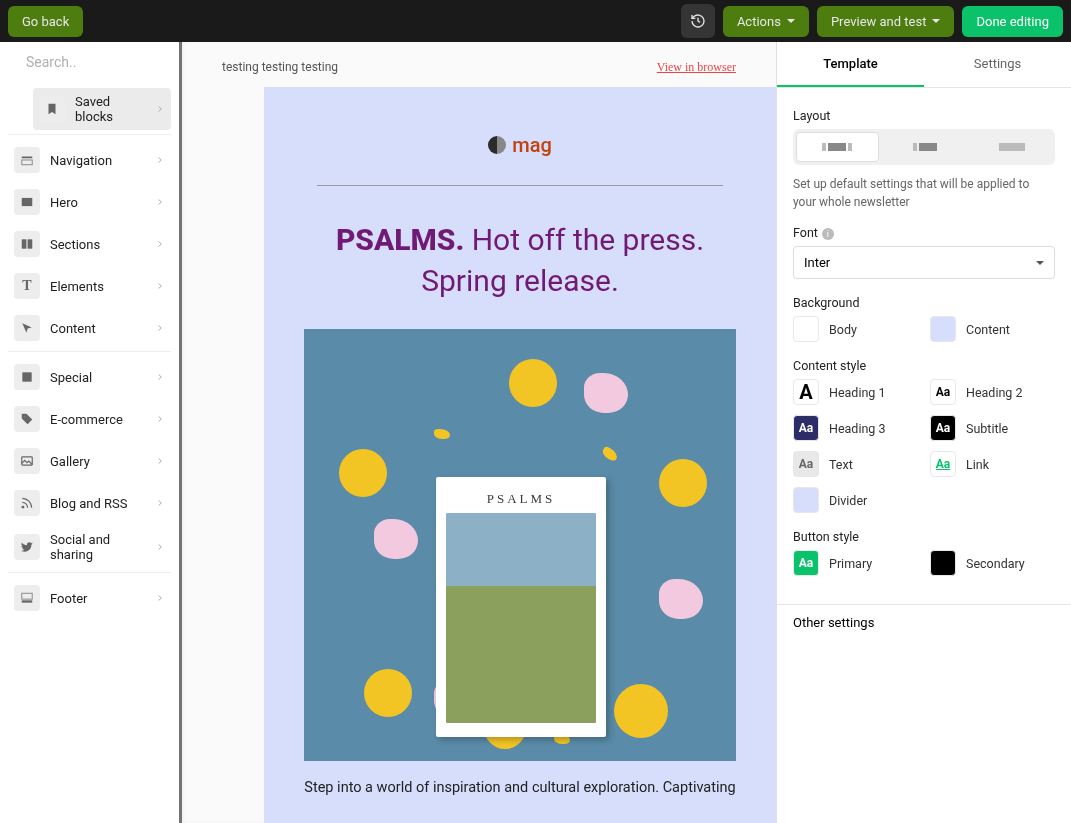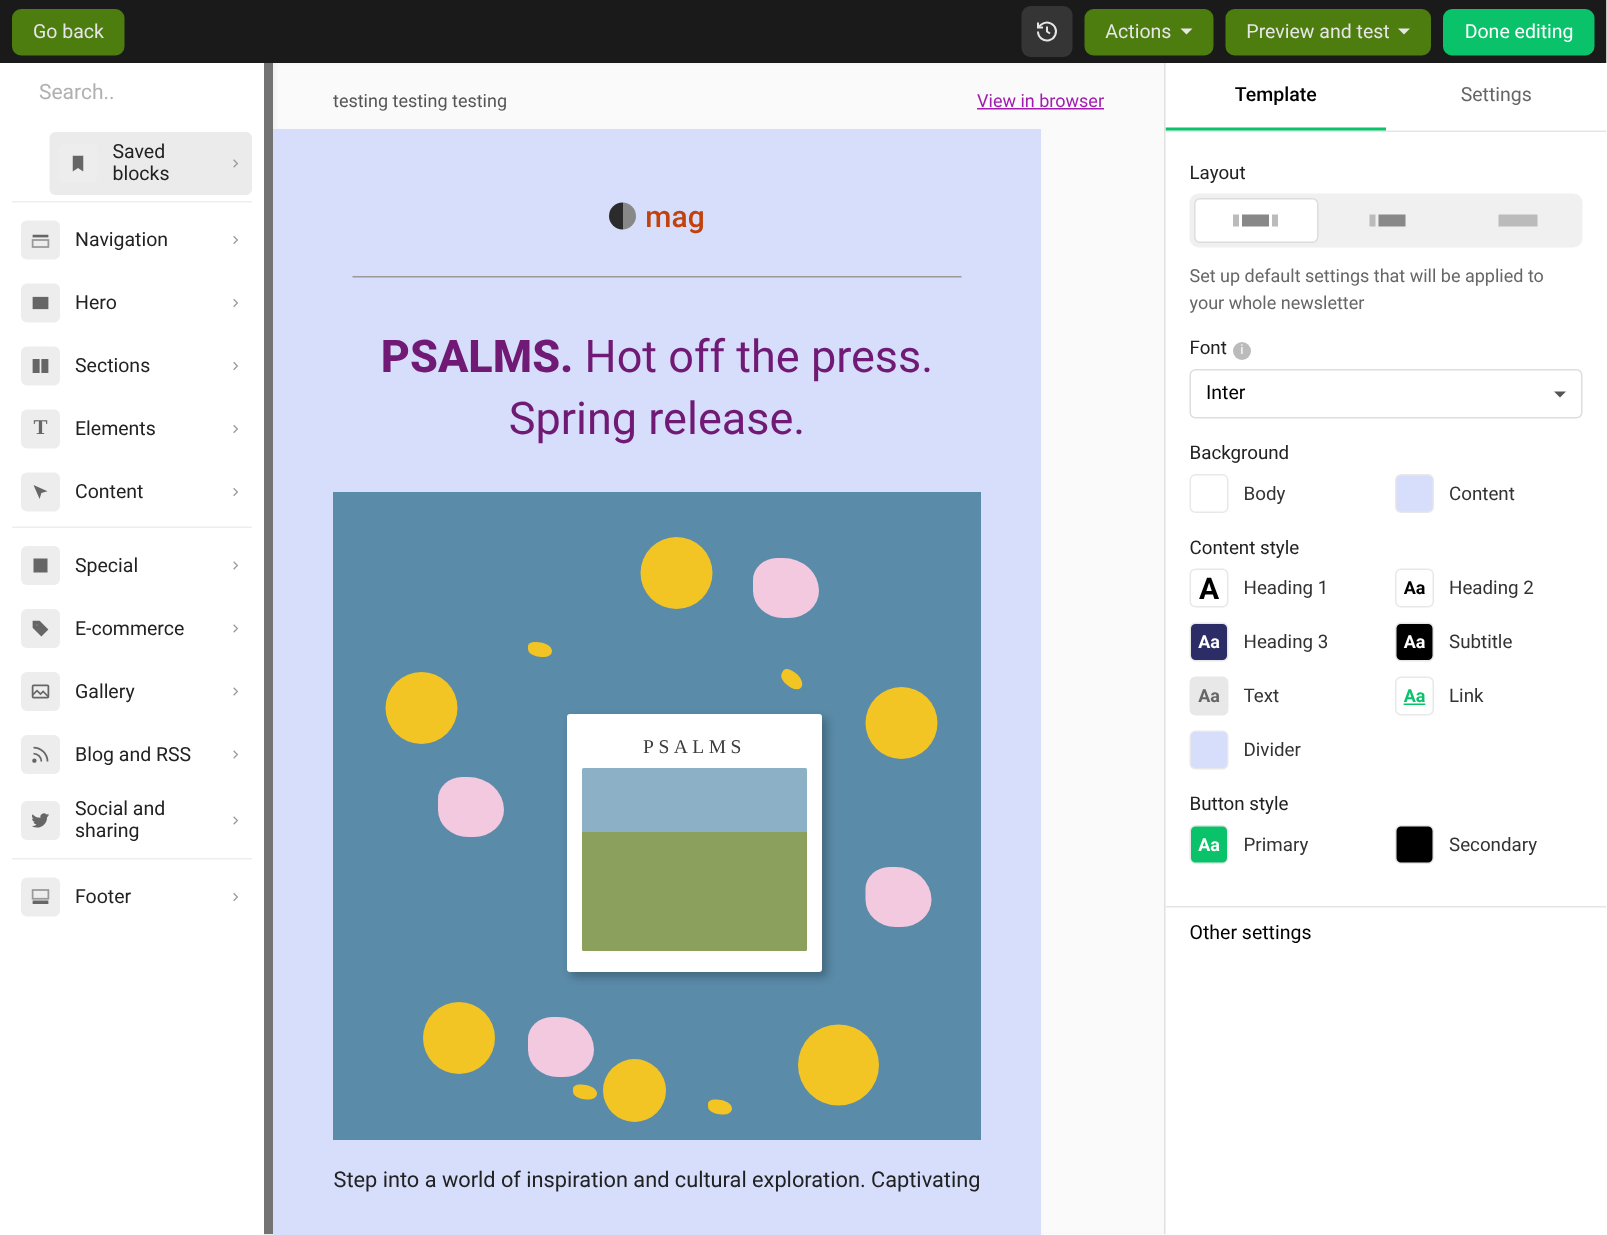--- a/index.html
+++ b/index.html
@@ -11,49 +11,49 @@
 .topbar-right { display: flex; align-items: center; gap: 8px; }
 .btn { border: none; border-radius: 6px; padding: 8px 14px; font-size: 13px; cursor: pointer; display: flex; align-items: center; gap: 6px; }
 .btn-dark { background: #4d7c0f; color: #e6e6e6; }
 .btn-icon { background: #353535; color: #e6e6e6; width: 34px; height: 34px; justify-content: center; padding: 0; }
 .btn-green { background: #09c269; color: #fff; }
 .caret { width: 0; height: 0; border-left: 4px solid transparent; border-right: 4px solid transparent; border-top: 4px solid currentColor; }
 
 .body-area { flex: 1; display: flex; overflow: hidden; background: #fff; }
 
 
-.sidebar { width: 182px; border-right: 6px solid #737373; display: flex; flex-direction: column; overflow-y: auto; }
+.sidebar { width: 182px; border-right: 3px solid #737373; display: flex; flex-direction: column; overflow-y: auto; }
 .search-row { display: flex; align-items: center; gap: 10px; padding: 12px 16px; }
 .search-icon { color: #999; }
 .search-input { border: none; outline: none; font-size: 14px; color: #333; flex: 1; }
 .search-input::placeholder { color: #b0b0b0; }
 .side-group { border-top: 1px solid #eee; margin: 4px 8px 0 8px; padding-top: 6px; }
 .side-group:first-of-type { border-top: none; margin-top: 0; padding-left: 25px; }
 .side-item { display: flex; align-items: center; padding: 6px 6px; gap: 10px; cursor: pointer; font-size: 13px; color: #222; border-radius: 4px; margin-bottom: 4px; }
 .side-item.active { background: #ebebeb; }
 .side-icon-box { width: 26px; height: 26px; background: #ededed; border-radius: 4px; display: flex; align-items: center; justify-content: center; color: #666; flex-shrink: 0; }
 .side-label { flex: 1; }
 .chev { color: #999; }
 
 
-.canvas-wrap { flex: 1; background: #fafafa; display: flex; flex-direction: column; align-items: flex-start; overflow-y: auto; box-shadow: inset 2px 0 3px rgba(0,0,0,0.04); }
+.canvas-wrap { flex: 1; background: #fafafa; display: flex; flex-direction: column; align-items: flex-end; overflow-y: auto; box-shadow: inset 2px 0 3px rgba(0,0,0,0.04); }
 .canvas-header { width: 100%; display: flex; justify-content: space-between; padding: 18px 40px 12px; font-size: 12px; color: #555; }
-.view-browser { text-decoration: underline; color: #a21caf; }
+.view-browser { text-decoration: underline; color: #ef4444; font-family: Liberation Serif, serif; }
 .newsletter { width: 512px; background: #d7defb; padding: 36px 30px; display: flex; flex-direction: column; align-items: center; }
 .logo-row { margin: 10px 0 28px; display: flex; align-items: center; gap: 6px; }
 .logo-circle { width: 18px; height: 18px; border-radius: 50%; background: linear-gradient(90deg, #2b2b2b 50%, #888 50%); }
 .logo-text { font-size: 20px; font-weight: 500; color: #c2410c; }
 .hr { width: 90%; border-top: 1px solid #999; margin-bottom: 34px; }
 .headline { font-size: 30px; text-align: center; color: #701a75; line-height: 1.35; max-width: 420px; margin-bottom: 28px; }
 .headline b { font-weight: 800; }
 .photo { width: 432px; height: 432px; background: #5a8ba8; position: relative; overflow: hidden; }
 .body-text { font-size: 14.5px; color: #222; text-align: center; margin-top: 18px; }
 
 
-.book { position: absolute; width: 170px; height: 172px; background: #fff; left: 132px; top: 148px; border-radius: 2px; box-shadow: 3px 3px 6px rgba(0,0,0,0.25); display: flex; flex-direction: column; align-items: center; padding: 14px 10px; margin-left: 24px; }
+.book { position: absolute; width: 170px; height: 260px; background: #fff; left: 132px; top: 148px; border-radius: 2px; box-shadow: 3px 3px 6px rgba(0,0,0,0.25); display: flex; flex-direction: column; align-items: center; padding: 14px 10px; }
 .book-title { font-family: Georgia, serif; letter-spacing: 3px; font-size: 13px; color: #3b3b3b; margin-bottom: 6px; }
 .book-img { flex: 1; width: 100%; background: linear-gradient(#8cb0c6 35%, #8aa05c 35%); border-radius: 1px; }
 .flw { position: absolute; border-radius: 50%; }
 .y { background: #f3c524; width: 48px; height: 48px; }
 .p { background: #f2c9df; width: 44px; height: 40px; border-radius: 40% 60% 50% 50%; }
 .petal { position: absolute; width: 16px; height: 10px; background: #f3c524; border-radius: 30% 70% 40% 60%; }
 
 
 .rpanel { width: 295px; border-left: 1px solid #e0e0e0; display: flex; flex-direction: column; overflow-y: auto; user-select: none; }
 .rtabs { display: flex; border-bottom: 1px solid #e5e5e5; }

